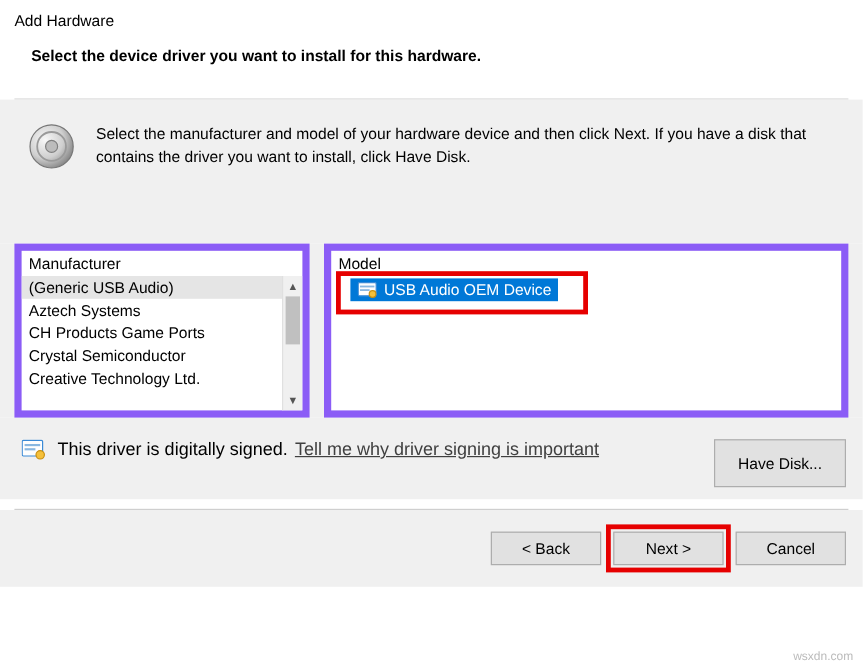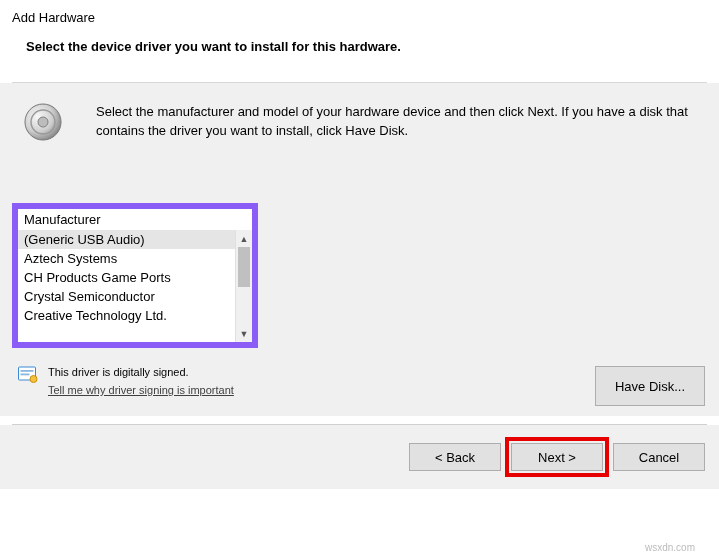--- a/index.html
+++ b/index.html
@@ -24,21 +24,21 @@
     font-size: 13px;
   }
   .separator {
     height: 1px;
     background: #d8d8d8;
     margin: 0 12px;
   }
   .info-section {
     background: #f0f0f0;
     display: flex;
-    gap: 32px;
+    gap: 16px;
     padding: 18px 20px 60px 22px;
   }
   .info-icon svg { display: block; }
   .info-text {
     font-size: 13px;
     line-height: 1.45;
     padding-top: 2px;
   }
   .lists-row {
     display: flex;
@@ -133,23 +133,23 @@
     align-items: flex-start;
     padding: 18px 14px 10px 18px;
   }
   .signing-left {
     display: flex;
     gap: 10px;
     flex: 1;
   }
   .signing-text {
     display: flex;
-    flex-direction: column;
+    flex-direction: row;
     gap: 6px;
-    font-size: 11px;
+    font-size: 15px;
   }
   .link {
     color: #404040;
     text-decoration: underline;
     cursor: pointer;
   }
   .have-disk-btn {
     min-width: 110px;
     height: 40px;
     background: #e1e1e1;
@@ -184,21 +184,21 @@
     position: relative;
   }
   .next-highlight {
     position: absolute;
     top: -6px; left: -6px; right: -6px; bottom: -6px;
     border: 4px solid #e60000;
     pointer-events: none;
   }
   .watermark {
     position: absolute;
-    bottom: 4px; right: 24px;
+    bottom: 4px; right: 8px;
     font-size: 10px;
     color: #bbb;
     margin-top: 33px;
   }
 </style>
 </head>
 <body>
 
 <div class="window-title">Add Hardware</div>
 
@@ -238,20 +238,37 @@
       <div class="scrollbar">
         <div class="sb-btn">▲</div>
         <div class="sb-track">
           <div class="sb-thumb"></div>
         </div>
         <div class="sb-btn">▼</div>
       </div>
     </div>
   </div>
 
+  <div class="listbox model-box">
+    <div class="model-inner">
+      <div class="list-header">Model</div>
+      <div class="highlight-box model-highlight"></div>
+      <div class="model-item">
+        <span class="cert-icon">
+          <svg width="16" height="14" viewBox="0 0 16 14">
+            <rect x="0.5" y="0.5" width="15" height="11" rx="1" fill="#fefefe" stroke="#3a8ad6"></rect>
+            <rect x="2" y="3" width="12" height="1.5" fill="#89b7e0"></rect>
+            <rect x="2" y="6" width="8" height="1.5" fill="#89b7e0"></rect>
+            <circle cx="12.5" cy="10" r="2.8" fill="#f5c03a" stroke="#c98f10"></circle>
+          </svg>
+        </span>
+        <span>USB Audio OEM Device</span>
+      </div>
+    </div>
+  </div>
 </div>
 
 <div class="signing-row">
   <div class="signing-left">
     <span>
       <svg width="20" height="18" viewBox="0 0 20 18">
         <rect x="0.5" y="1" width="17" height="13" rx="1" fill="#fefefe" stroke="#3a8ad6"></rect>
         <rect x="2.5" y="4" width="13" height="1.8" fill="#89b7e0"></rect>
         <rect x="2.5" y="7.5" width="9" height="1.8" fill="#89b7e0"></rect>
         <circle cx="15.5" cy="13" r="3.5" fill="#f5c03a" stroke="#c98f10"></circle>

